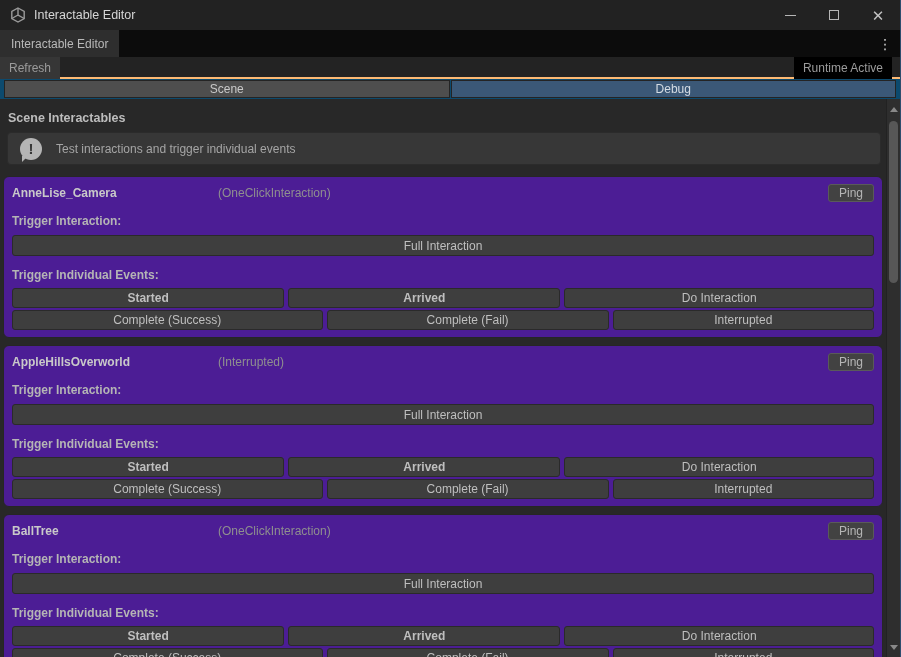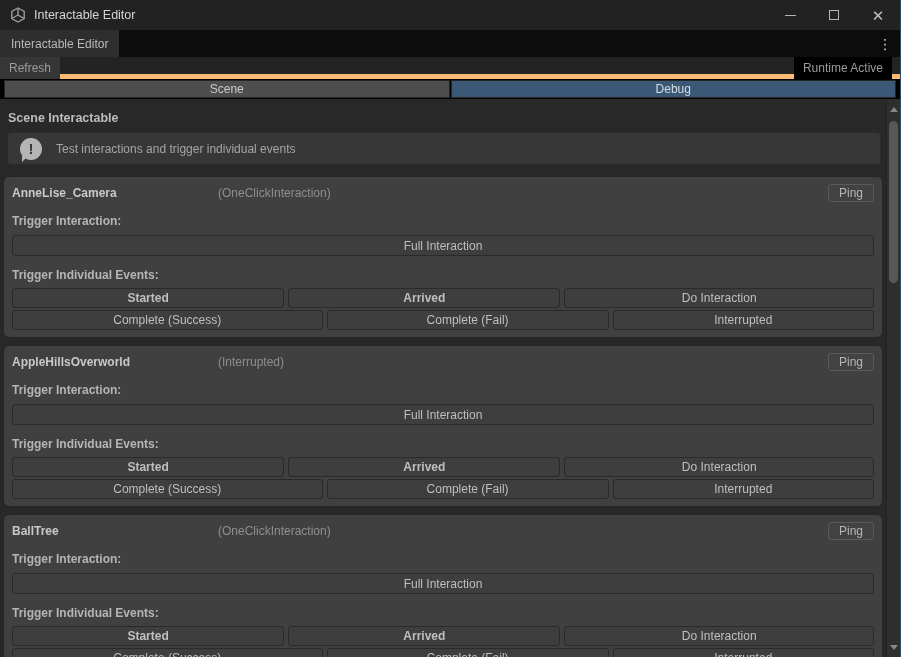--- a/index.html
+++ b/index.html
@@ -24,36 +24,36 @@
   .win-controls { position: absolute; right: 0; top: 0; height: 30px; display: flex; }
   .win-btn { width: 44px; height: 30px; display: flex; align-items: center; justify-content: center; color: #b6b6b6; }
   .glyph-min { width: 11px; height: 1px; background: #b6b6b6; display: block; }
   .glyph-max { width: 10px; height: 10px; border: 1px solid #b6b6b6; display: block; }
   .glyph-close { font-size: 15px; line-height: 1; color: #c2c2c2; }
   
   .tabbar { height: 27px; background: #0c0c0c; position: relative; display: flex; }
   .tab { height: 27px; background: #2e2e2e; color: #b9b9b9; display: flex; align-items: center; padding: 0 11px; font-size: 12px; }
   .kebab { position: absolute; right: 6px; top: 0; height: 27px; width: 18px; display: flex; align-items: center; justify-content: center; color: #cfcfcf; font-size: 14px; letter-spacing: 0; }
   
-  .toolbar { height: 22px; background: #232323; position: relative; border-bottom: 5px solid #fdba74; }
+  .toolbar { height: 22px; background: #232323; position: relative; border-bottom: 2px solid #fdba74; }
   .refresh-btn { position: absolute; left: 0; top: 0; height: 22px; width: 60px; background: #363636; color: #9b9b9b; display: flex; align-items: center; justify-content: center; }
   .runtime-toggle { position: absolute; right: 8px; top: 0; height: 22px; padding: 0 9px; background: #000000; color: #9b9b9b; display: flex; align-items: center; }
   
-  .view-toggles { height: 20px; background: #000000; display: flex; padding: 1px 4px; gap: 1px; }
+  .view-toggles { height: 20px; background: #0c4a6e; display: flex; padding: 1px 4px; gap: 1px; }
   .vt-btn { flex: 1; display: flex; align-items: center; justify-content: center; background: #4e4e4e; color: #c9c9c9; border: 1px solid #242424; }
   .vt-btn.selected { background: #3b5877; color: #d4dce4; }
   
   .content { position: absolute; top: 99px; left: 0; right: 14px; bottom: 0; background: #282828; overflow: hidden; }
   .sec-header { font-weight: bold; color: #bdbdbd; font-size: 12.5px; margin: 12px 0 7px 8px; }
   .helpbox { margin: 0 5px 11px 7px; height: 33px; background: #373737; border: 1px solid #2b2b2b; border-radius: 4px; display: flex; align-items: center; }
   .info-icon { width: 22px; height: 22px; margin: 0 14px 0 12px; position: relative; flex: none; }
   .info-circle { width: 22px; height: 22px; border-radius: 50%; background: #b5b5b5; display: flex; align-items: center; justify-content: center; color: #373737; font-weight: 800; font-size: 15px; }
   .info-tail { position: absolute; left: 2px; bottom: -2px; width: 0; height: 0; border-left: 6px solid #b5b5b5; border-bottom: 6px solid transparent; }
   .help-text { color: #a5a5a5; }
-  .section { margin: 0 3px 7px 3px; background: #404040; border: 1px solid #262626; border-radius: 6px; padding: 7px 8px 5px 8px; }
+  .section { margin: 0 3px 7px 3px; background: #4c1d95; border: 1px solid #262626; border-radius: 6px; padding: 7px 8px 5px 8px; }
   .sec-row { display: flex; align-items: center; height: 18px; }
   .sec-name { font-weight: bold; color: #c9c9c9; width: 206px; flex: none; }
   .sec-type { color: #8f8f8f; flex: 1; font-size: 12px; }
   .ping-btn { width: 46px; height: 18px; flex: none; background: #424242; border: 1px solid #5a5a5a; border-radius: 3px; color: #b5b5b5; display: flex; align-items: center; justify-content: center; }
   .lbl { font-weight: bold; color: #b5b5b5; margin: 12px 0 7px 0; height: 14px; }
   .lbl2 { font-weight: bold; color: #b5b5b5; margin: 12px 0 6px 0; height: 14px; }
   .ubtn { height: 21px; background: #3e3e3e; border: 1px solid #2a2a2a; border-radius: 3px; color: #bfbfbf; display: flex; align-items: center; justify-content: center; }
   .full { width: 100%; }
   .btn-row { display: flex; gap: 4px; margin-bottom: 2px; }
   .btn-row .ubtn { height: 20px; }
@@ -110,21 +110,21 @@
 <div class="view-toggles">
   <div class="vt-btn">
     <span>Scene</span>
   </div>
   <div class="vt-btn selected">
     <span>Debug</span>
   </div>
 </div>
 
 <div class="content">
-  <div class="sec-header">Scene Interactable</div>
+  <div class="sec-header">Scene Interactables</div>
 
   <div class="helpbox">
     <span class="info-icon">
       <span class="info-tail"></span>
       <span class="info-circle">!</span>
     </span>
     <span class="help-text">Test interactions and trigger individual events</span>
   </div>
 
   <div class="section">

